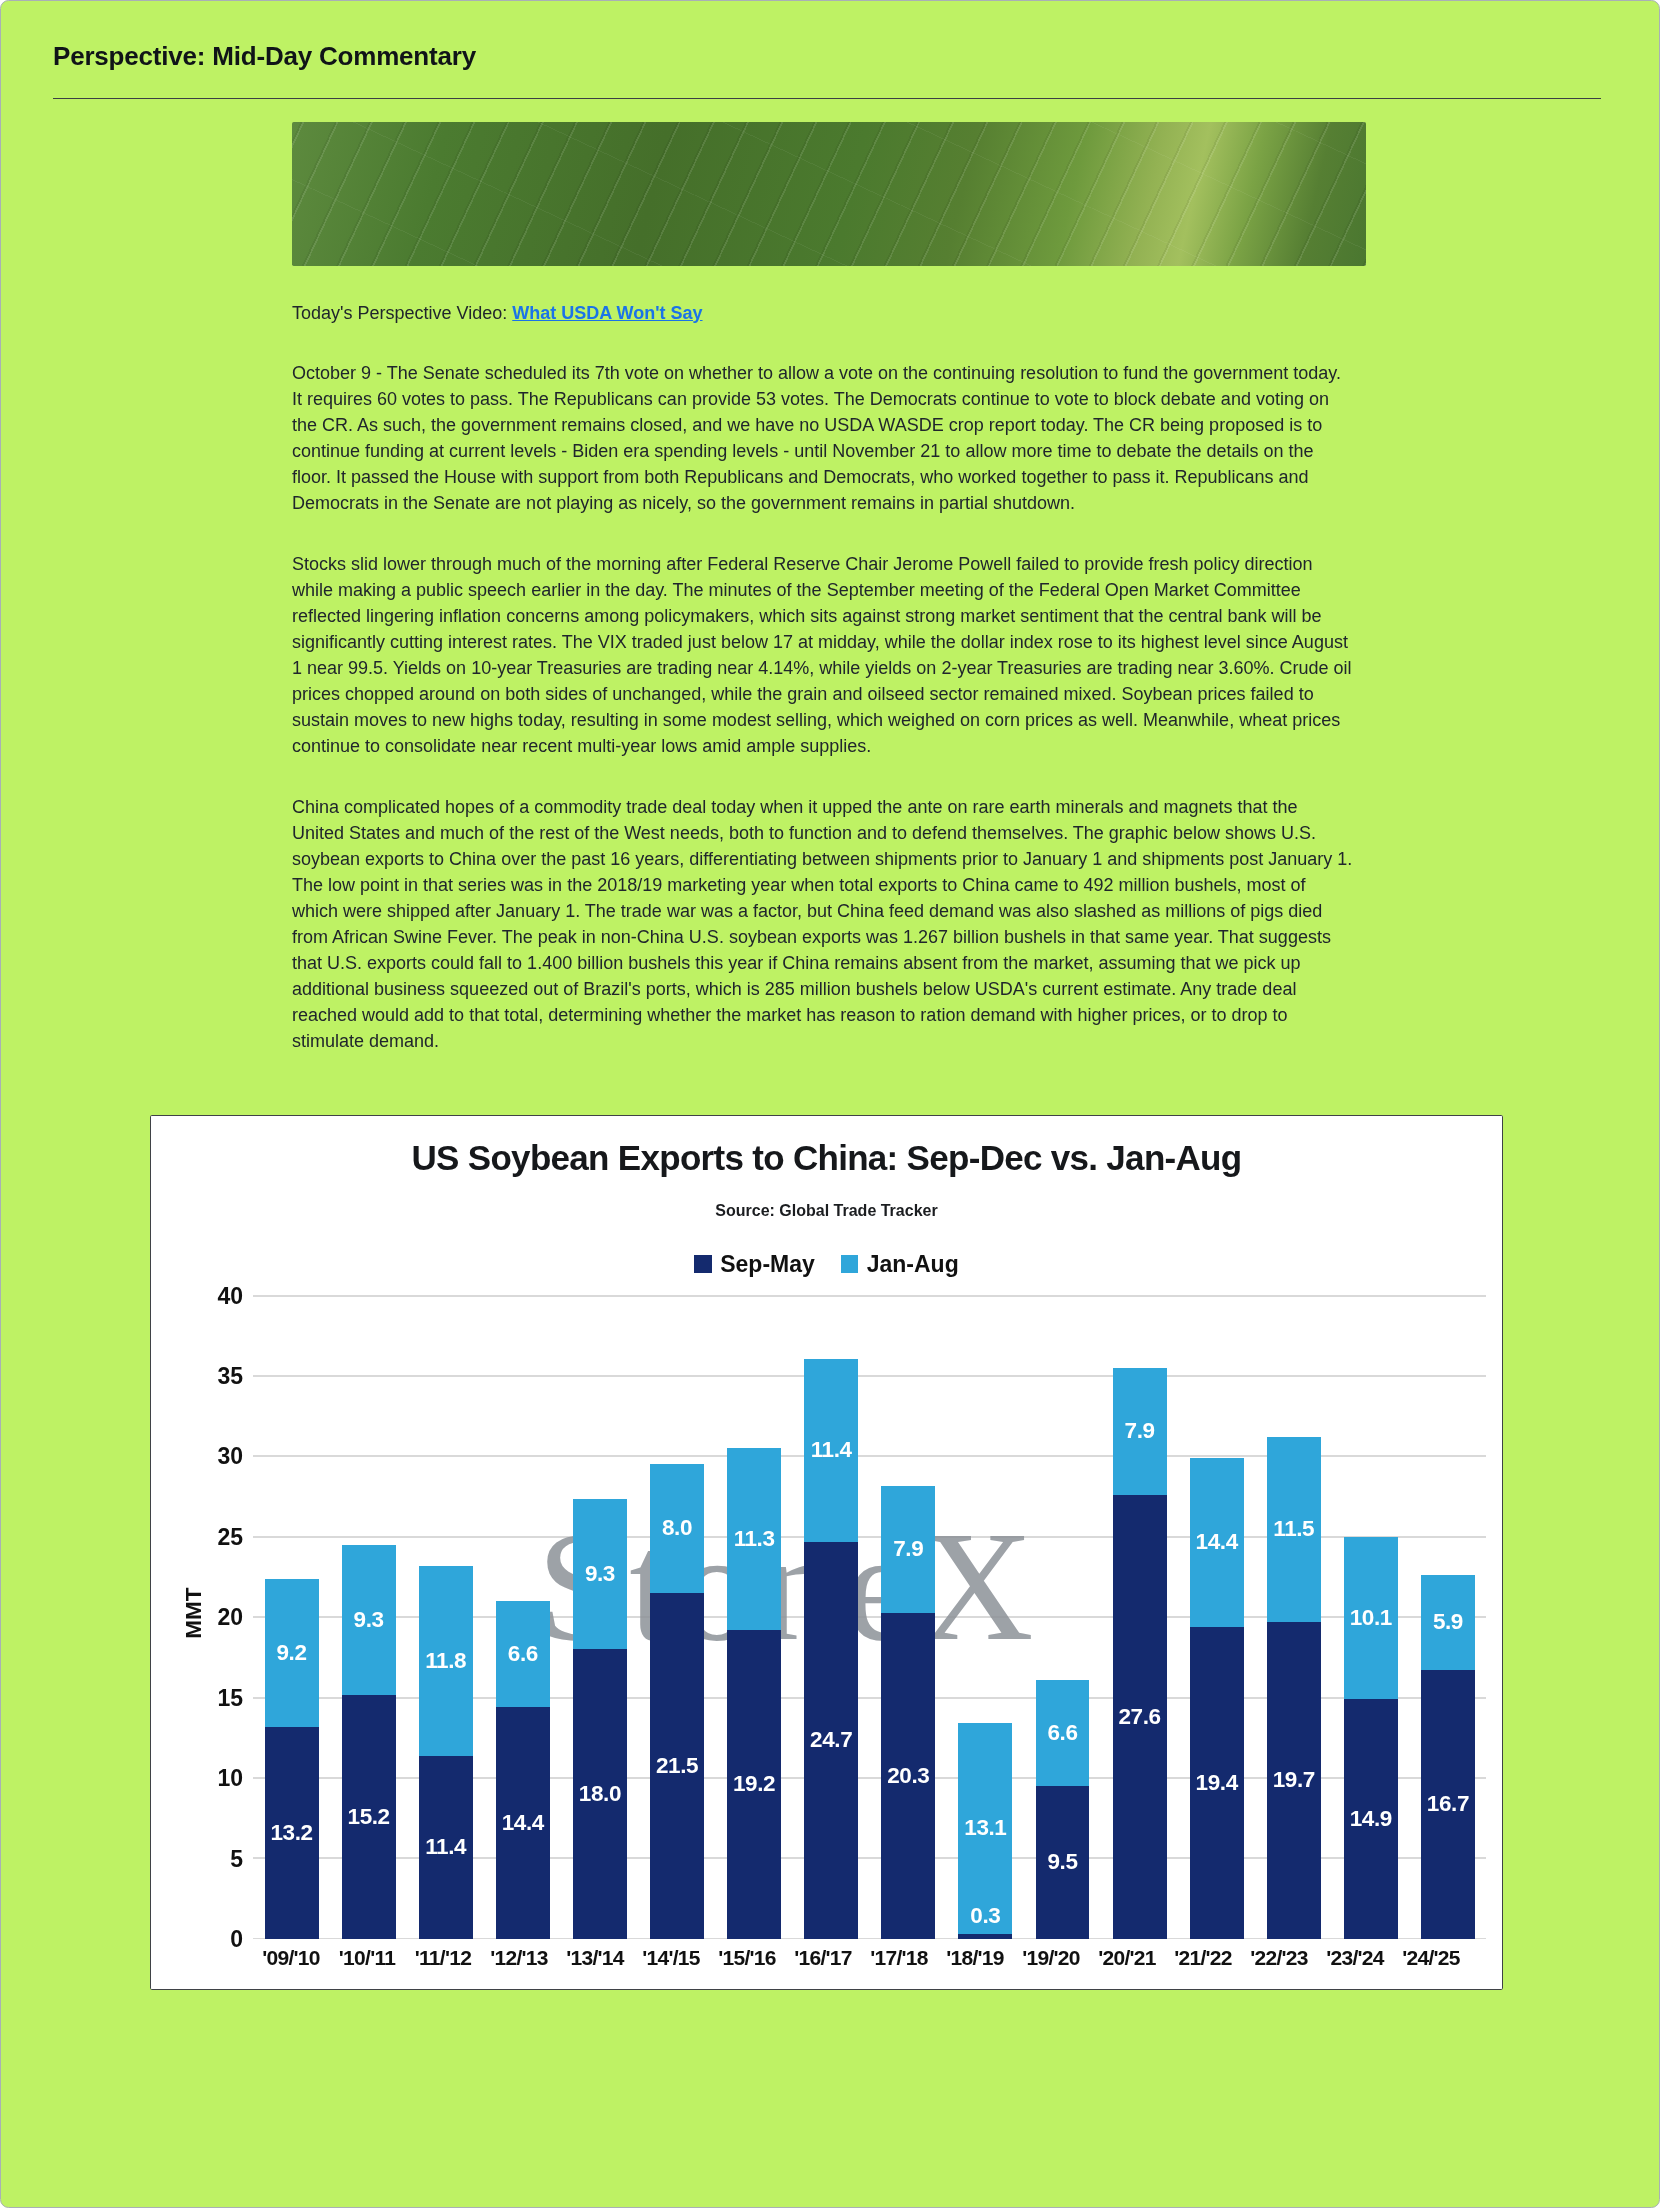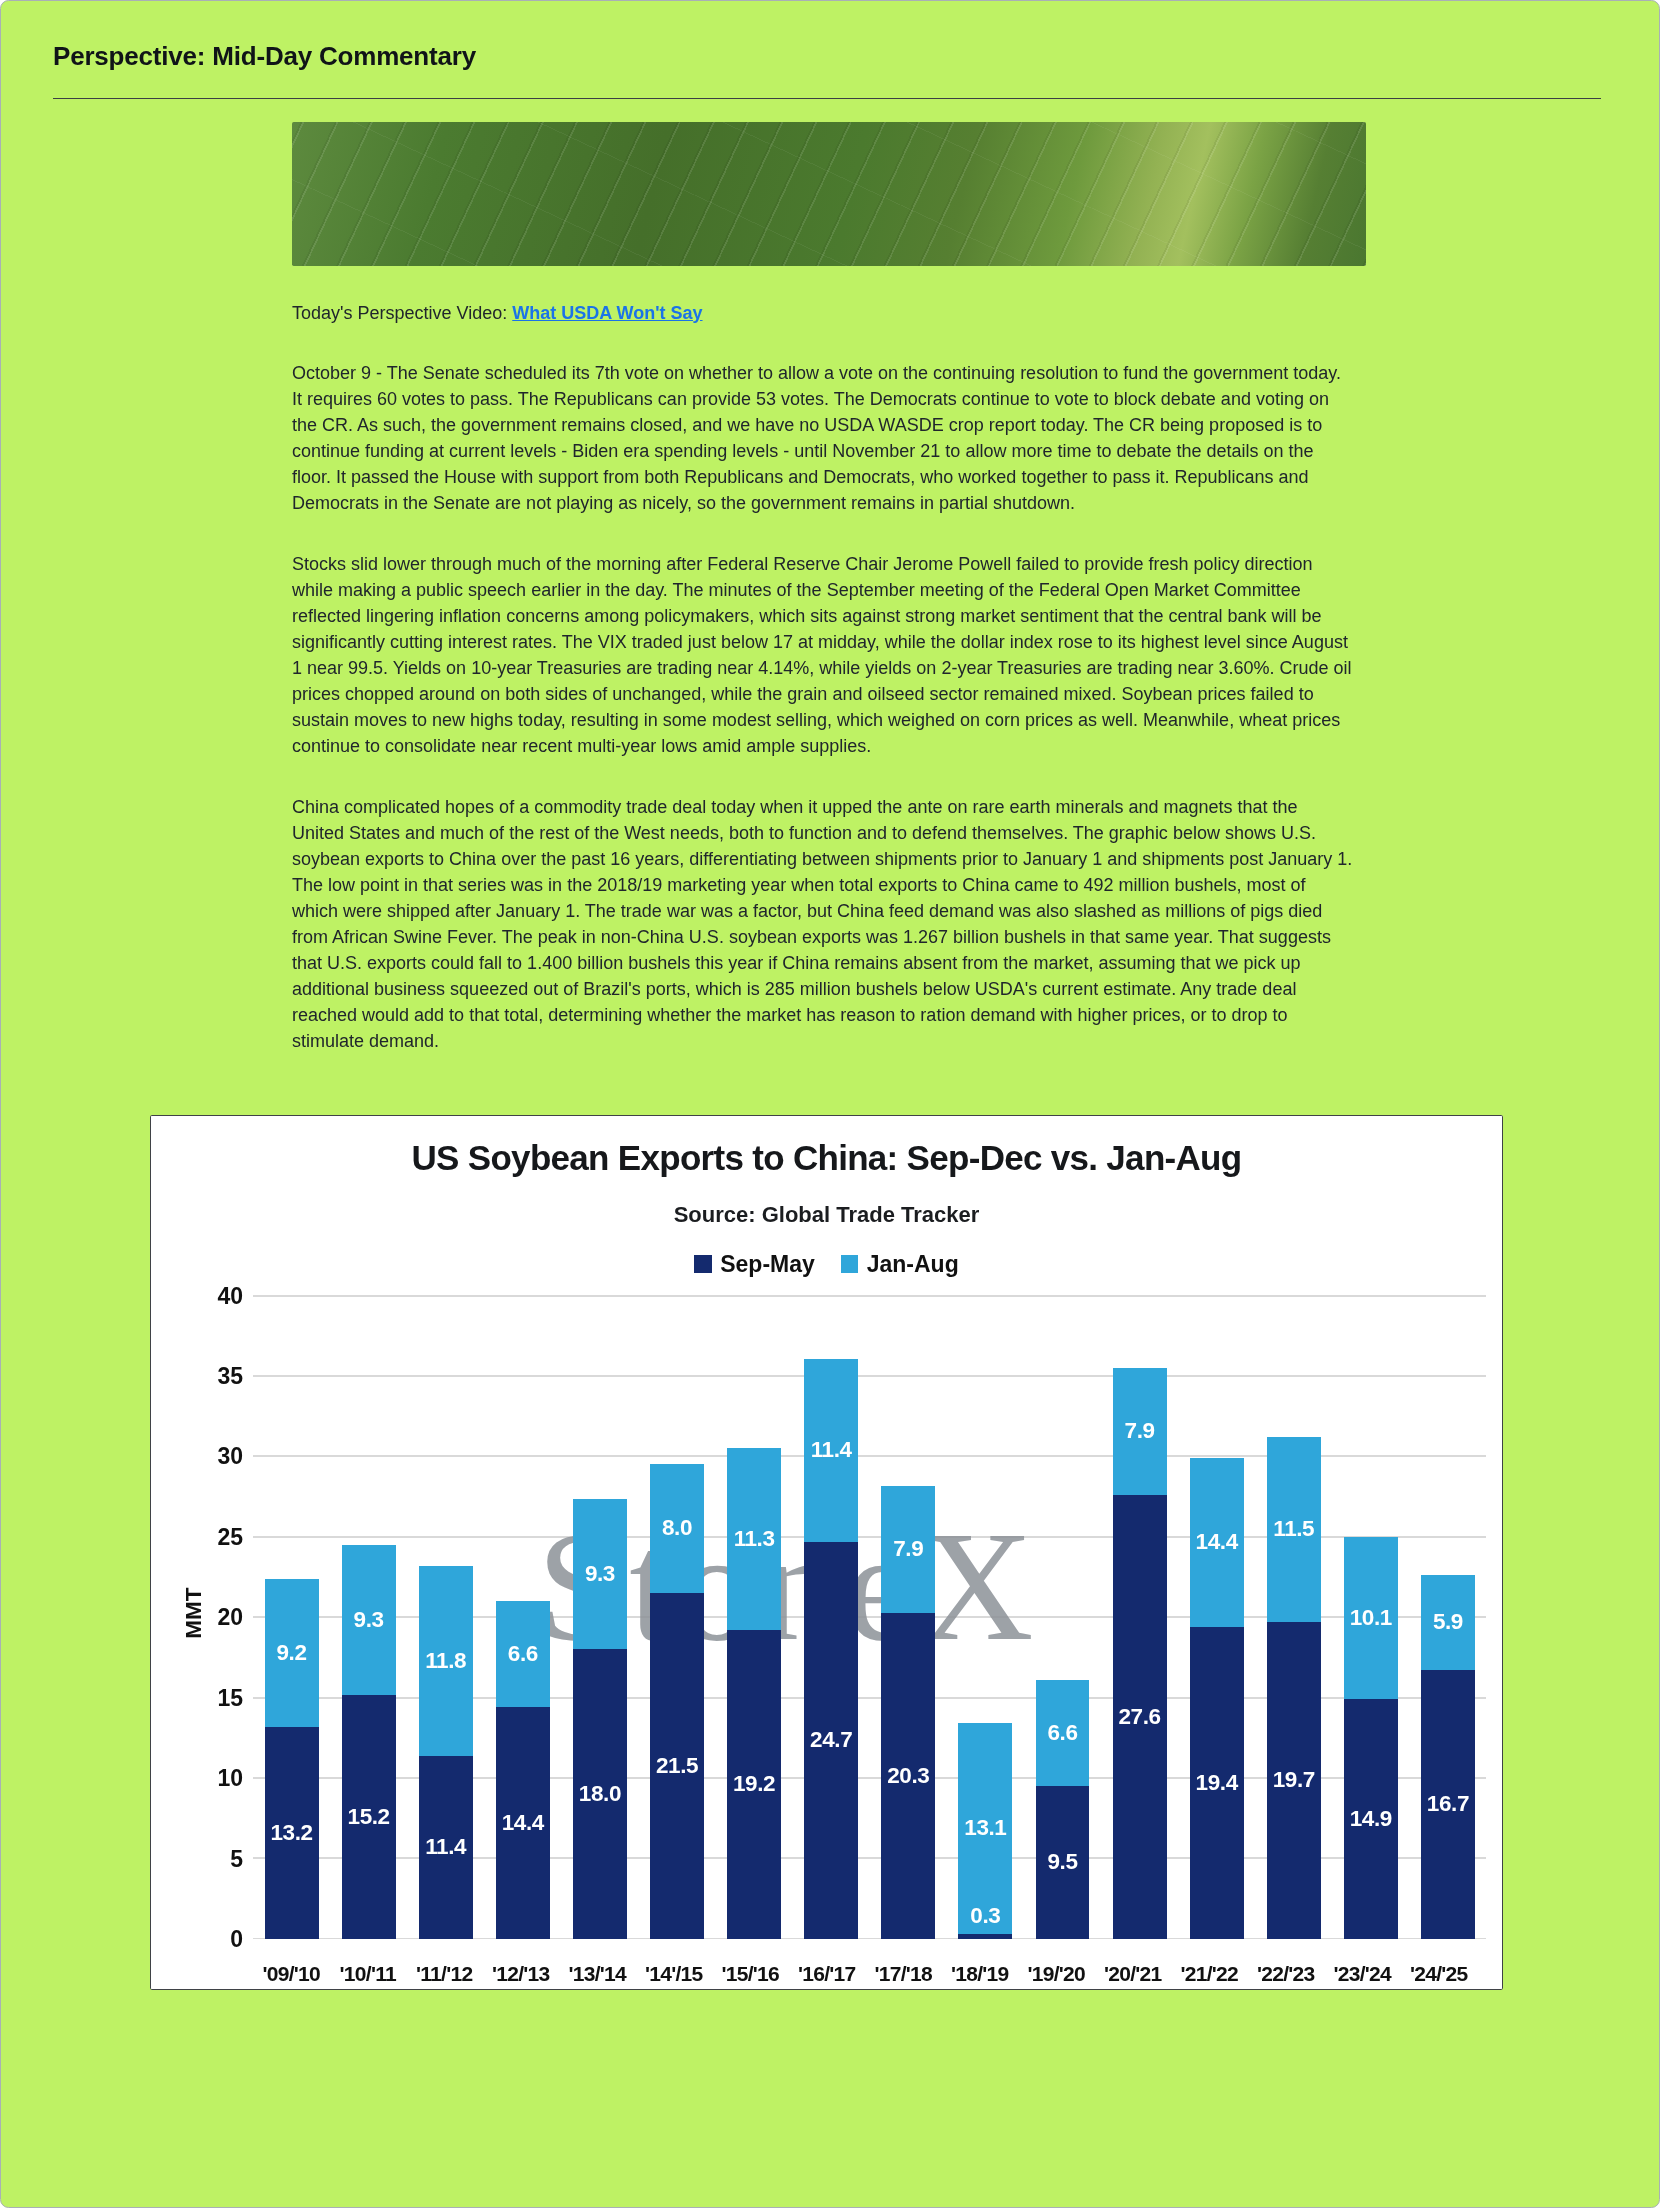--- a/index.html
+++ b/index.html
@@ -35,21 +35,21 @@
   .para { margin-top:35px; width:1062px; font-size:18px; line-height:26px; color:#20262c; }
 
   
   .chart {
     position:relative; margin:61px 0 0 149px; width:1353px; height:875px;
     background:#fff; border:1.7px solid #3f4246; border-radius:1.7px;
   }
   .c-title { position:absolute; top:22.5px; left:0; right:0; text-align:center;
     font-size:35px; font-weight:800; letter-spacing:-0.7px; color:#16181b; }
   .c-sub { position:absolute; top:86px; left:0; right:0; text-align:center;
-    font-size:22px; font-weight:700; color:#1b1d20; }
+    font-size:16px; font-weight:700; color:#1b1d20; }
   .c-legend { position:absolute; top:135px; left:0; right:0; display:flex;
     justify-content:center; align-items:center; gap:26px; }
   .c-legend .item { display:flex; align-items:center; gap:8.6px; font-size:23px; font-weight:700; color:#111; }
   .c-legend .swatch { width:17.3px; height:17.3px; display:inline-block; }
 
   .c-ylabel { position:absolute; left:12px; top:484px; width:61px; text-align:center;
     transform:rotate(-90deg); font-size:22.5px; font-weight:700; color:#111; }
 
   .c-yticks { position:absolute; left:31px; top:180px; width:61px; height:643px; }
   .c-yticks .yt { position:absolute; right:0; transform:translateY(50%);
@@ -62,21 +62,21 @@
     font-family:"Liberation Serif", serif; font-size:157px; line-height:1;
     letter-spacing:5.2px; color:#8d9298; opacity:0.85; }
 
   .bars { position:absolute; inset:0; display:flex; z-index:2; }
   .slot { position:relative; flex:1 1 0; height:100%; }
   .seg { position:absolute; left:15%; width:70%; }
   .seg-label { position:absolute; left:0; width:100%; text-align:center;
     color:#fff; font-size:22.5px; font-weight:700; z-index:3; letter-spacing:-0.4px;
     display:flex; align-items:center; justify-content:center; }
 
-  .c-xlabels { position:absolute; left:102px; right:25px; top:830px; display:flex;margin-top:16px; }
+  .c-xlabels { position:absolute; left:102px; right:33px; top:830px; display:flex; }
   .c-xlabels .xl { flex:1 1 0; text-align:center; font-size:21px; font-weight:700;
     color:#111; letter-spacing:-0.7px; white-space:nowrap; }
 </style>
 </head>
 <body>
 
 <div class="page">
 
   <div class="hdr">
     <h1>Perspective: Mid-Day Commentary</h1>

